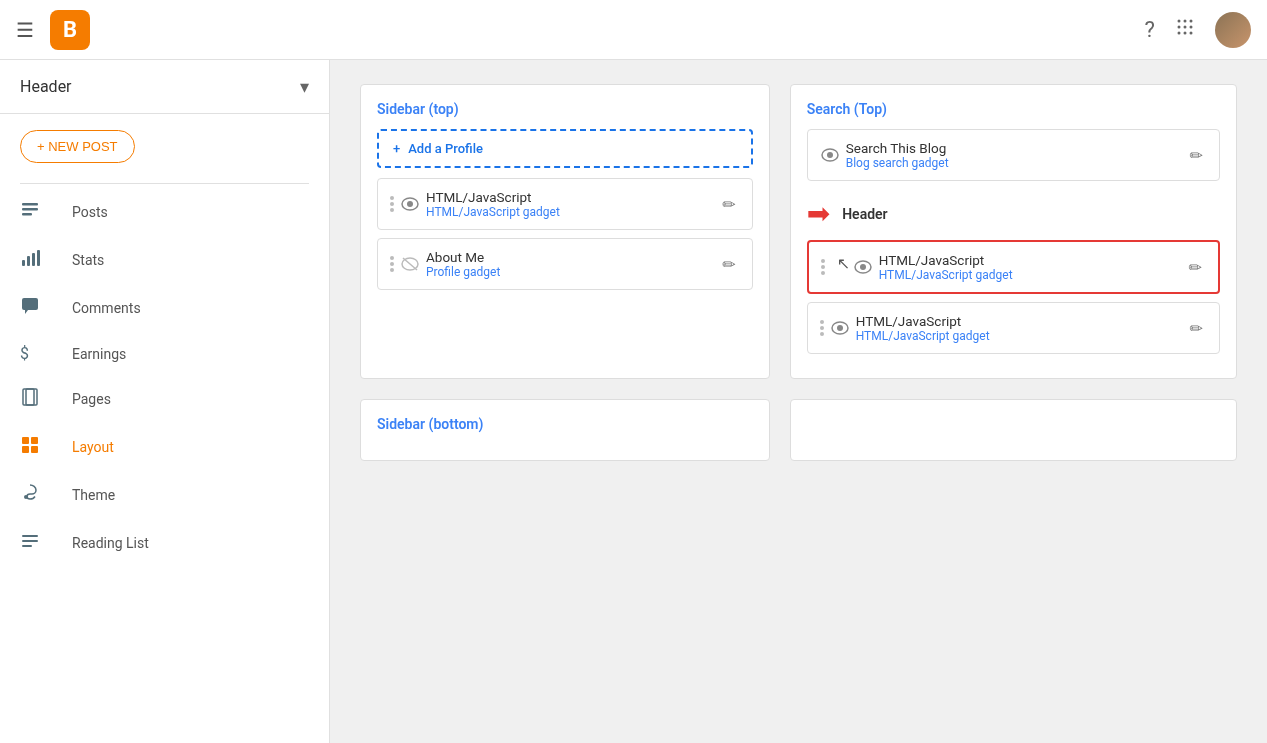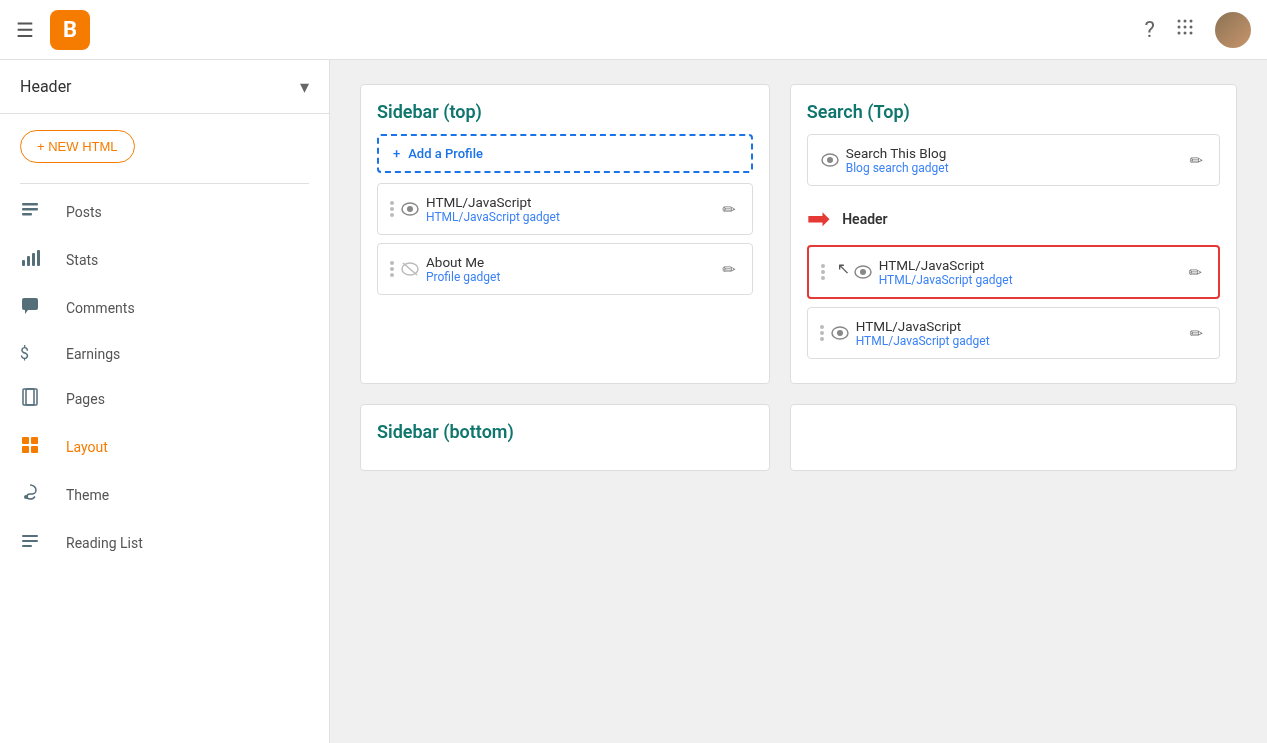--- a/index.html
+++ b/index.html
@@ -69,21 +69,21 @@
       align-items: center;
       gap: 6px;
       width: fit-content;
     }
 
     .sidebar-divider { height: 1px; background: #e0e0e0; margin: 4px 20px; }
 
     .nav-item {
       display: flex;
       align-items: center;
-      gap: 24px;
+      gap: 30px;
       padding: 12px 20px;
       cursor: pointer;
       color: #555;
       font-size: 14px;
       transition: background 0.1s;
     }
     .nav-item.active { color: #f57c00; }
     .nav-item .nav-icon { font-size: 18px; color: inherit; min-width: 22px; }
     .nav-item.active .nav-icon { color: #f57c00; }
 
@@ -127,23 +127,23 @@
     .column-box {
       background: #fff;
       border: 1px solid #ddd;
       border-radius: 4px;
       padding: 16px;
       flex: 1;
     }
     .column-box.wide { flex: 1.1; }
 
     .column-title {
-      font-size: 18px;
+      font-size: 14px;
       font-weight: 600;
-      color: #0f766e;
+      color: #3b82f6;
       margin-bottom: 12px;
     }
 
     .add-gadget-btn {
       display: flex;
       align-items: center;
       gap: 8px;
       border: 2px dashed #1a73e8;
       border-radius: 4px;
       padding: 10px 14px;
@@ -254,21 +254,21 @@
 
 <div class="main-layout">
 
   <div class="sidebar">
     <div class="sidebar-header">
       <span class="sidebar-header-title">Header</span>
       <span class="sidebar-header-arrow">▾</span>
     </div>
 
     <button class="new-post-btn">
-      <span>+ NEW HTML</span>
+      <span>+ NEW POST</span>
     </button>
 
     <div class="sidebar-divider"></div>
 
     <div class="nav-item">
       <span class="nav-icon">
         <svg width="20" height="20" viewBox="0 0 20 20" fill="none">
             <rect x="2" y="3" width="16" height="2.5" rx="1" fill="#546e7a"></rect>
             <rect x="2" y="8" width="16" height="2.5" rx="1" fill="#546e7a"></rect>
             <rect x="2" y="13" width="10" height="2.5" rx="1" fill="#546e7a"></rect>

